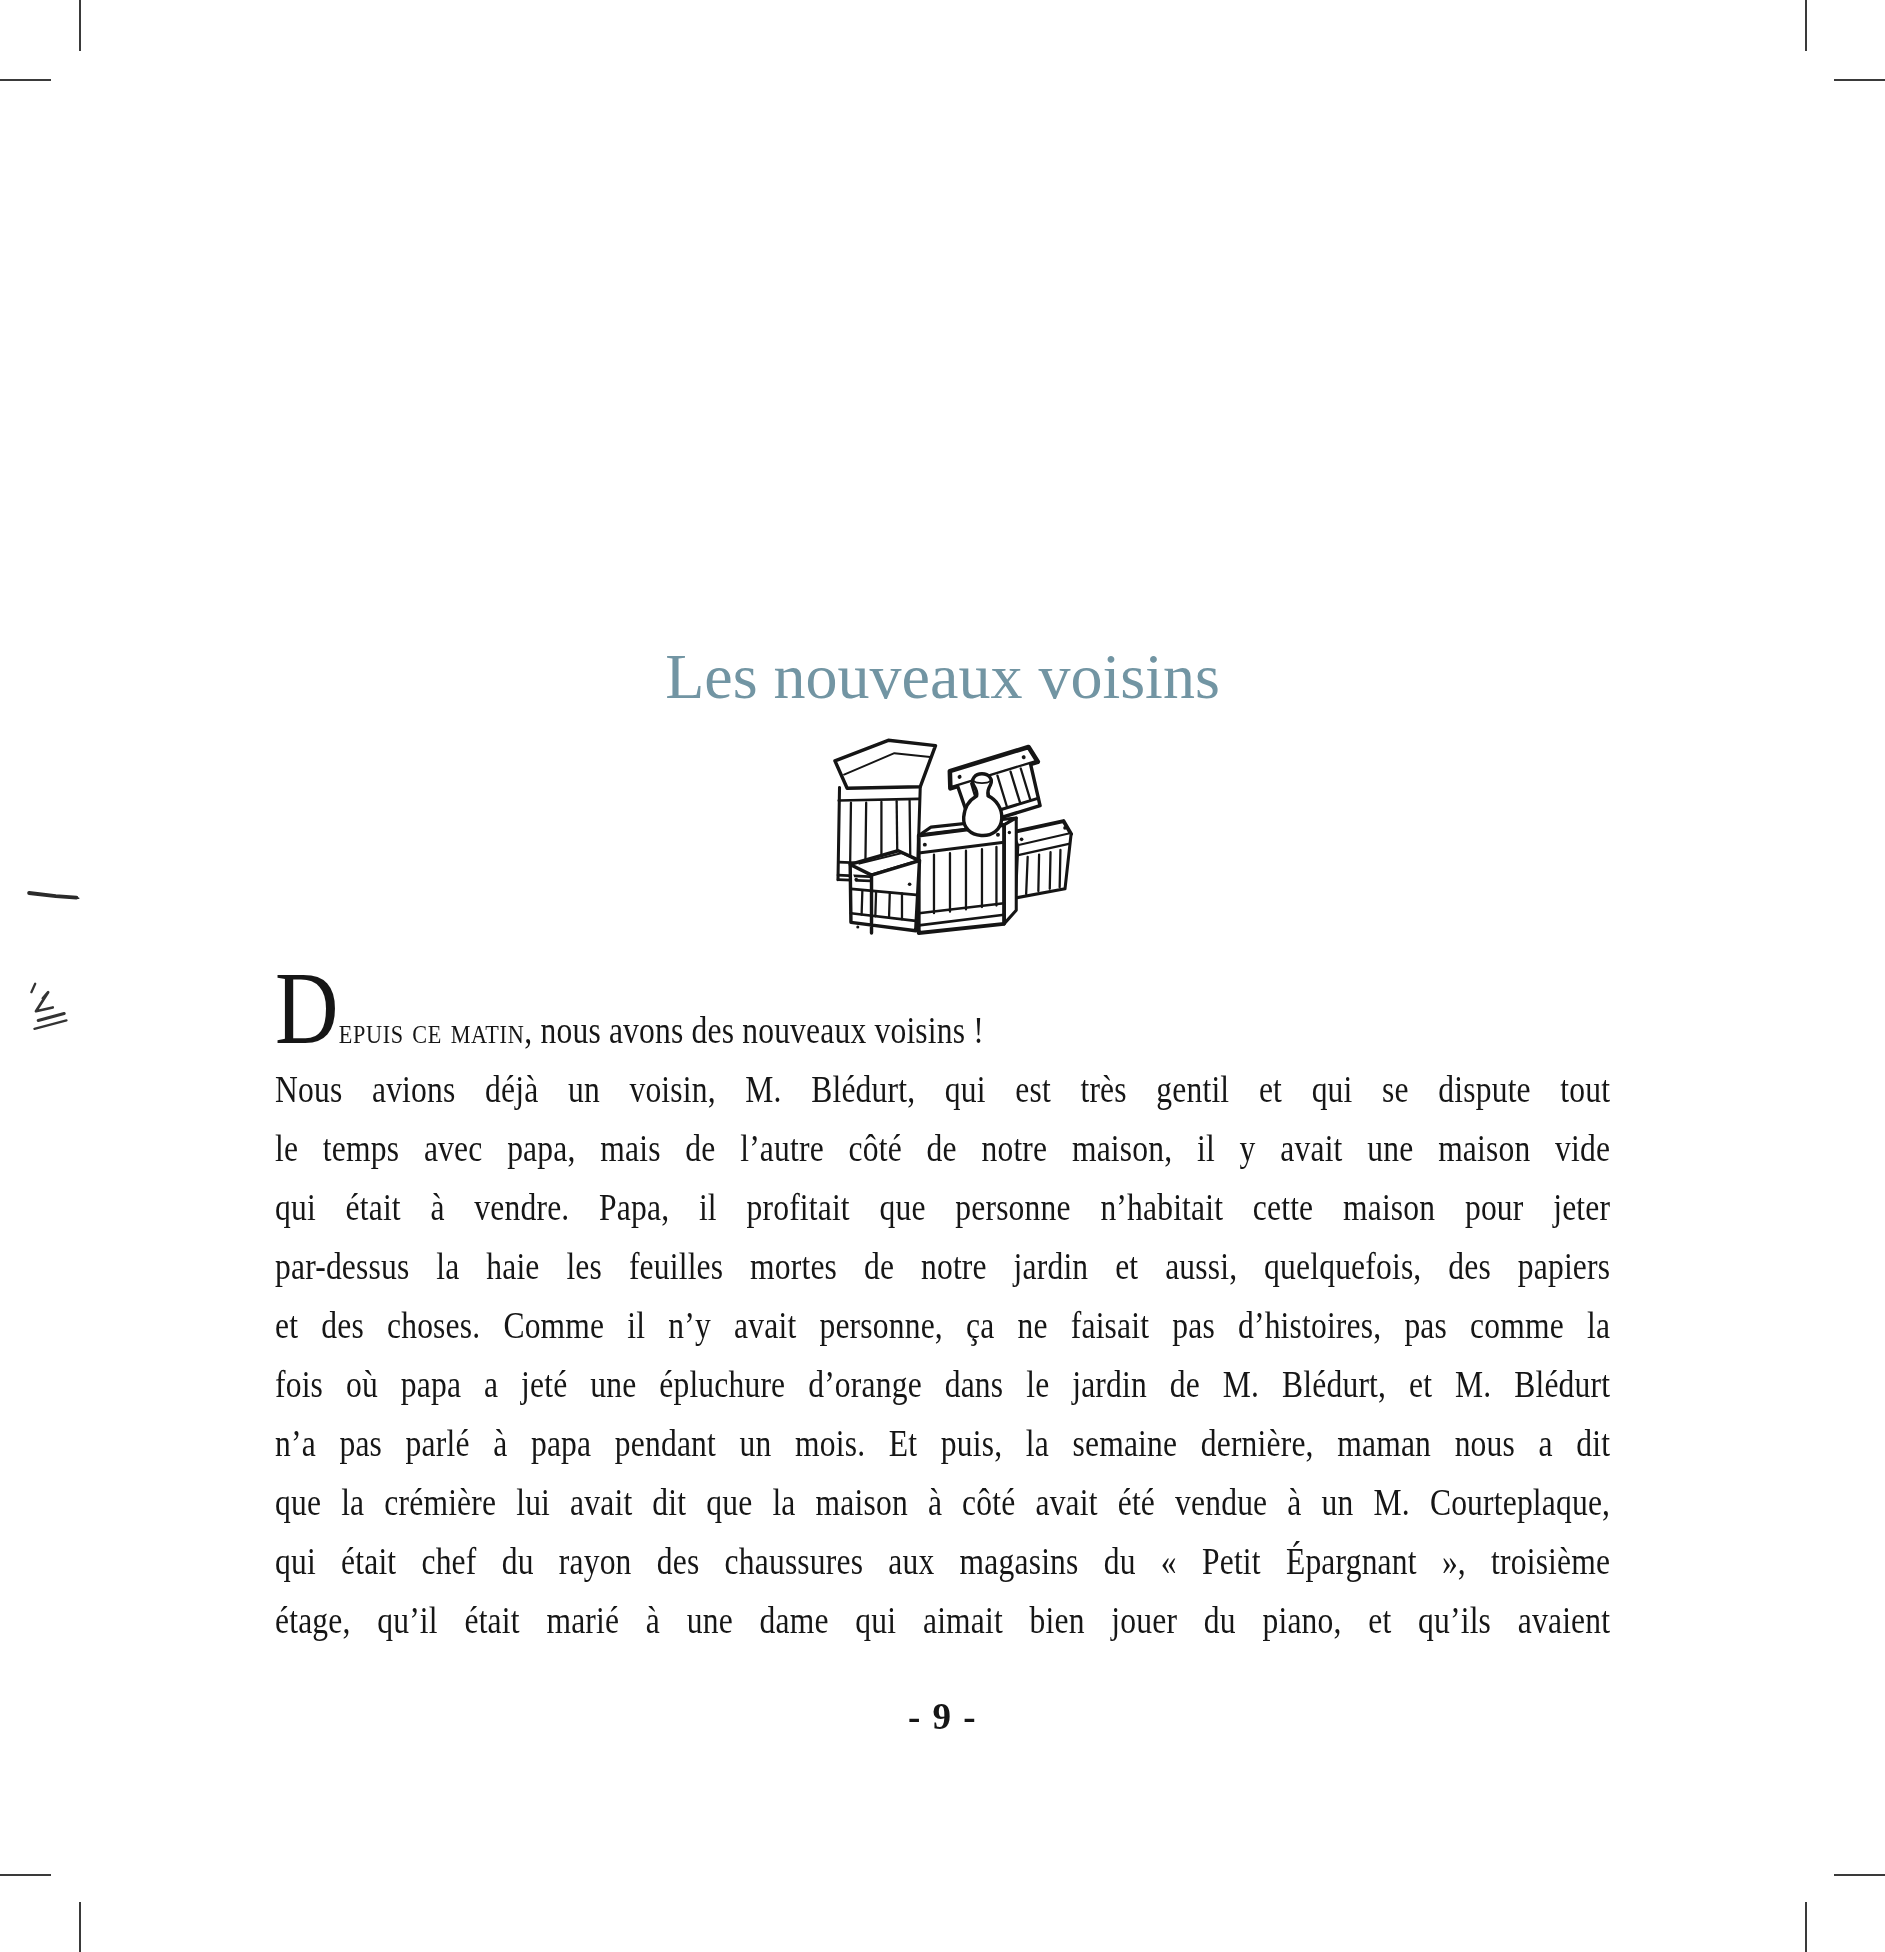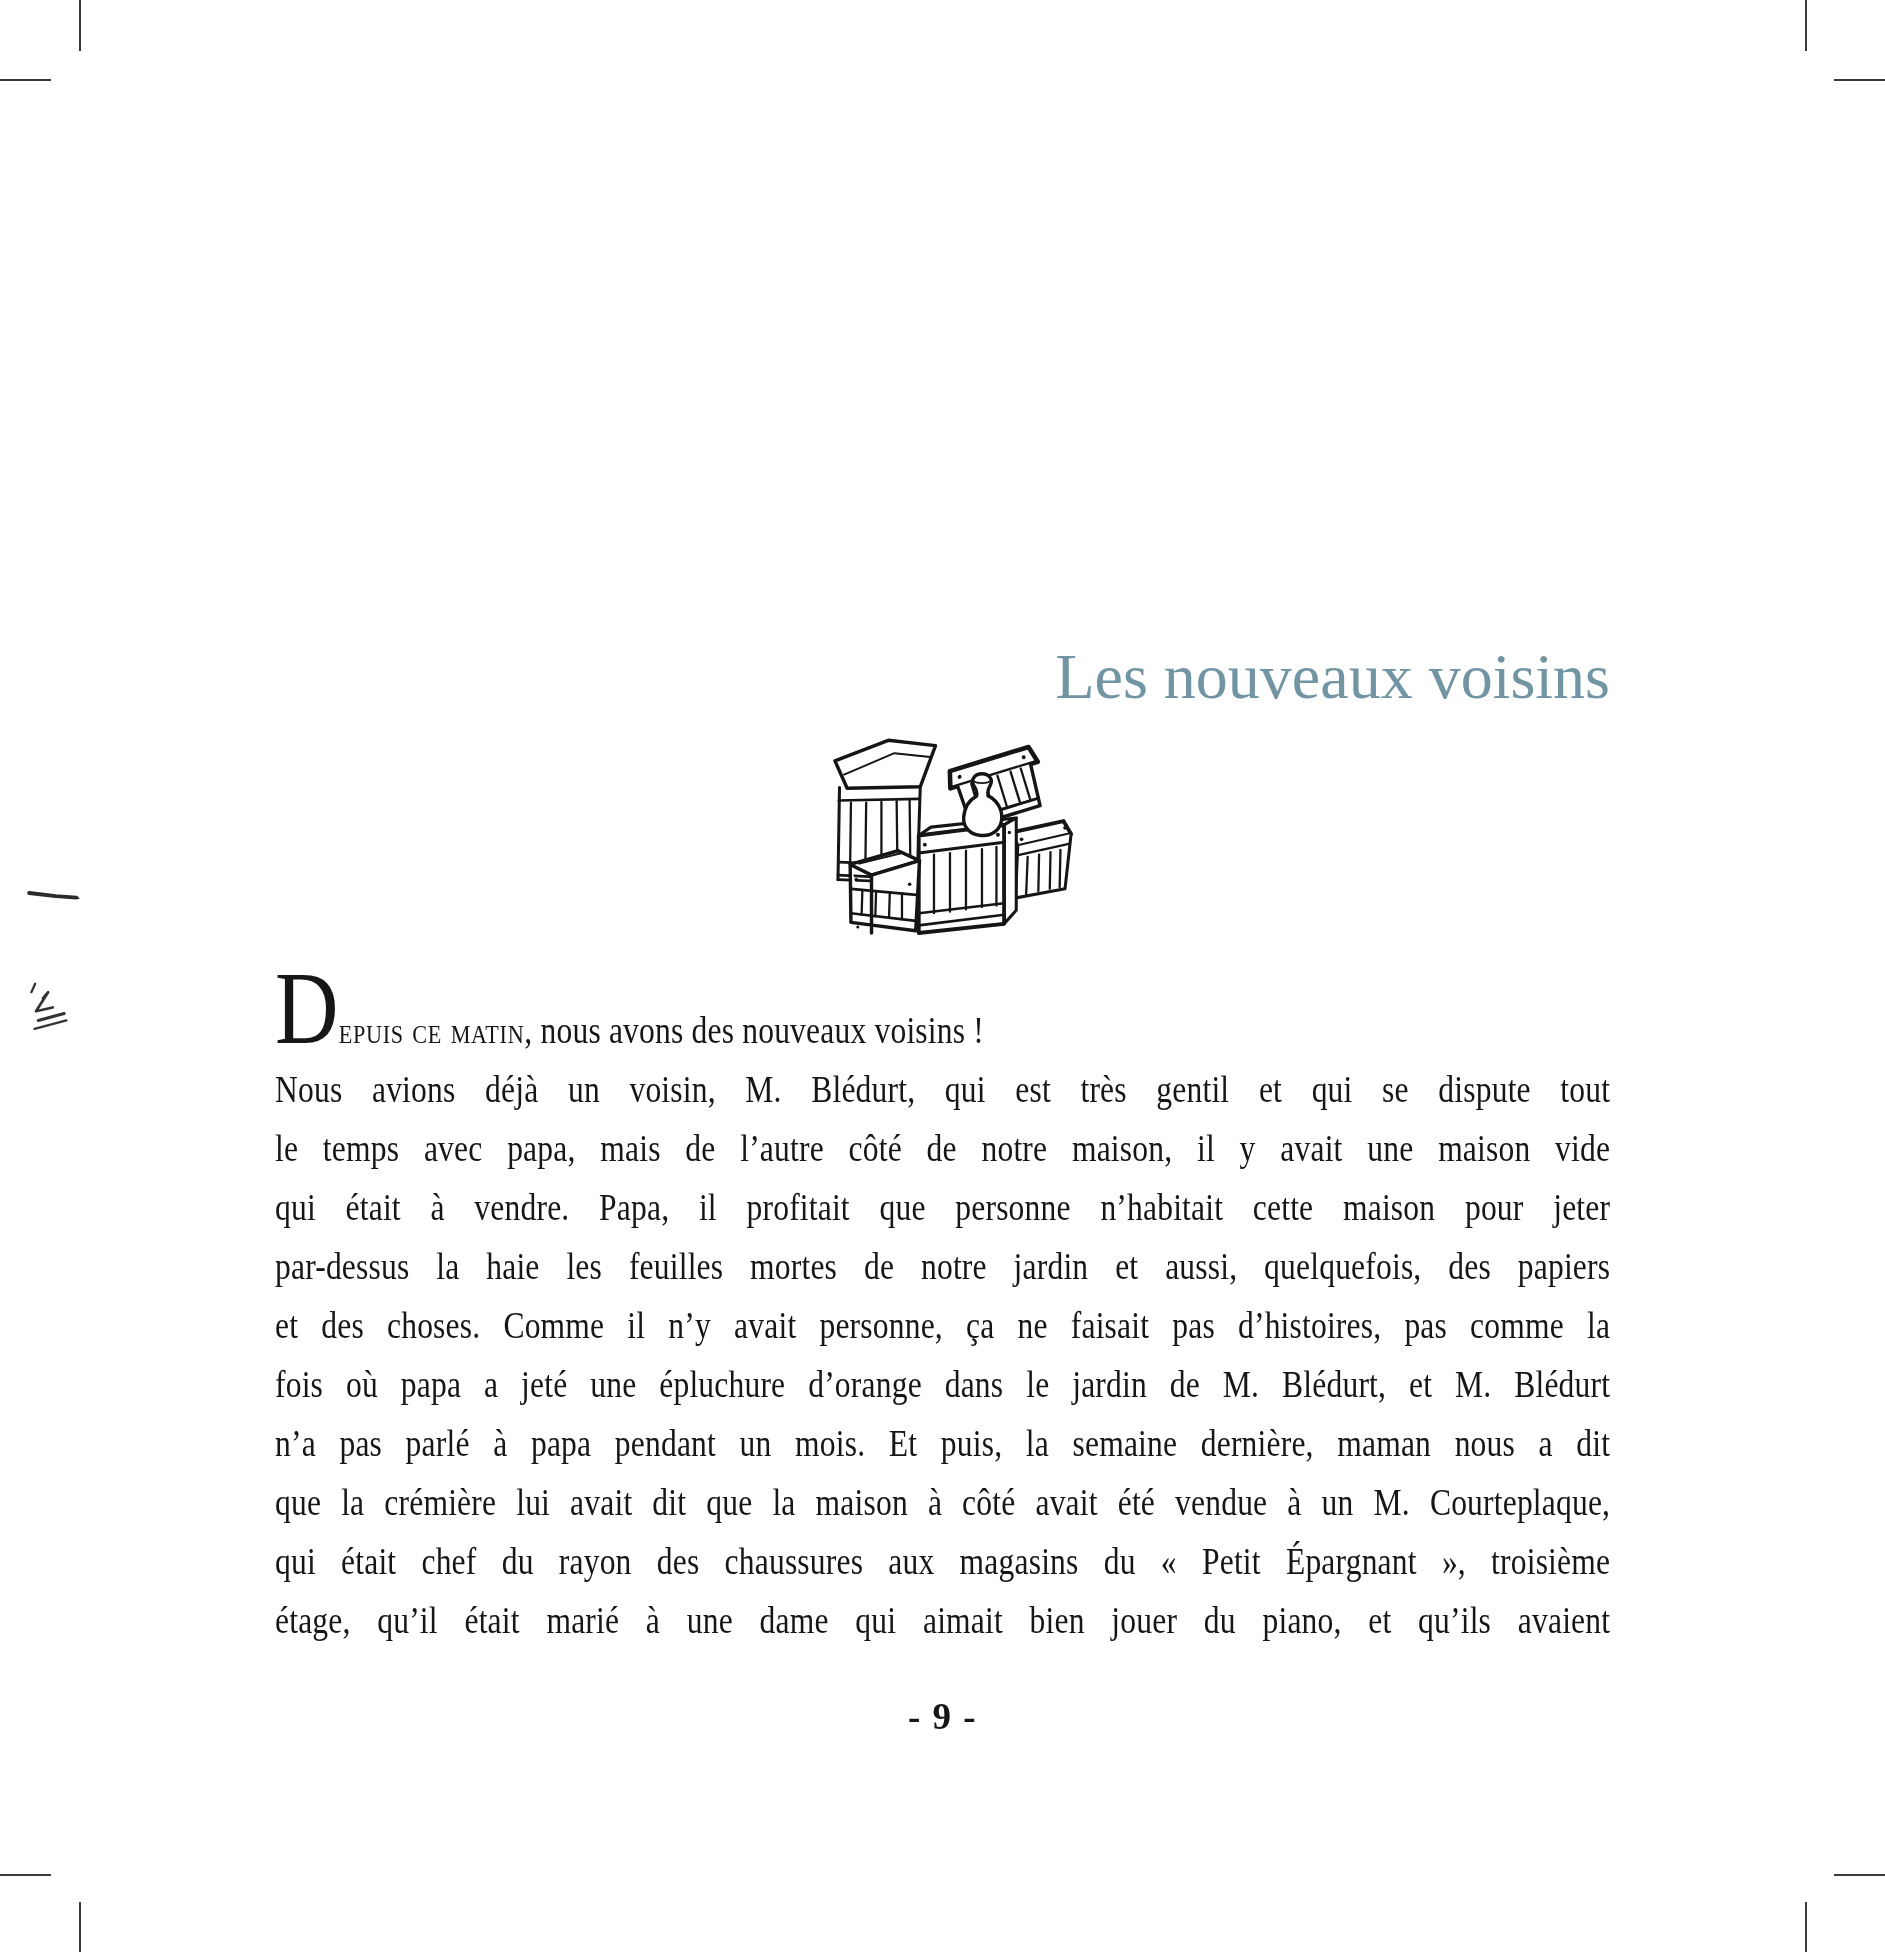--- a/index.html
+++ b/index.html
@@ -7,21 +7,21 @@
     position:relative;
     width:1885px;height:1953px;
     background:#ffffff;
     font-family:"Liberation Serif", serif;
     color:#161616;
     overflow:hidden;
   }
   .cropmark{position:absolute;background:#3a3a3a;}
   .page-title{
     position:absolute;left:275px;top:592px;width:1335px;
-    text-align:right;
+    text-align:center;
     font-size:64px;line-height:84px;
     font-weight:400;
     letter-spacing:0px;
   }
   .illustration{position:absolute;left:774px;top:706px;}
   .pencil-marks{position:absolute;left:19px;top:877px;}
   .bodytext{
     position:absolute;left:275px;top:1001px;width:1564px;
     transform:scaleX(0.8537);transform-origin:0 0;
     font-size:37px;line-height:59px;

